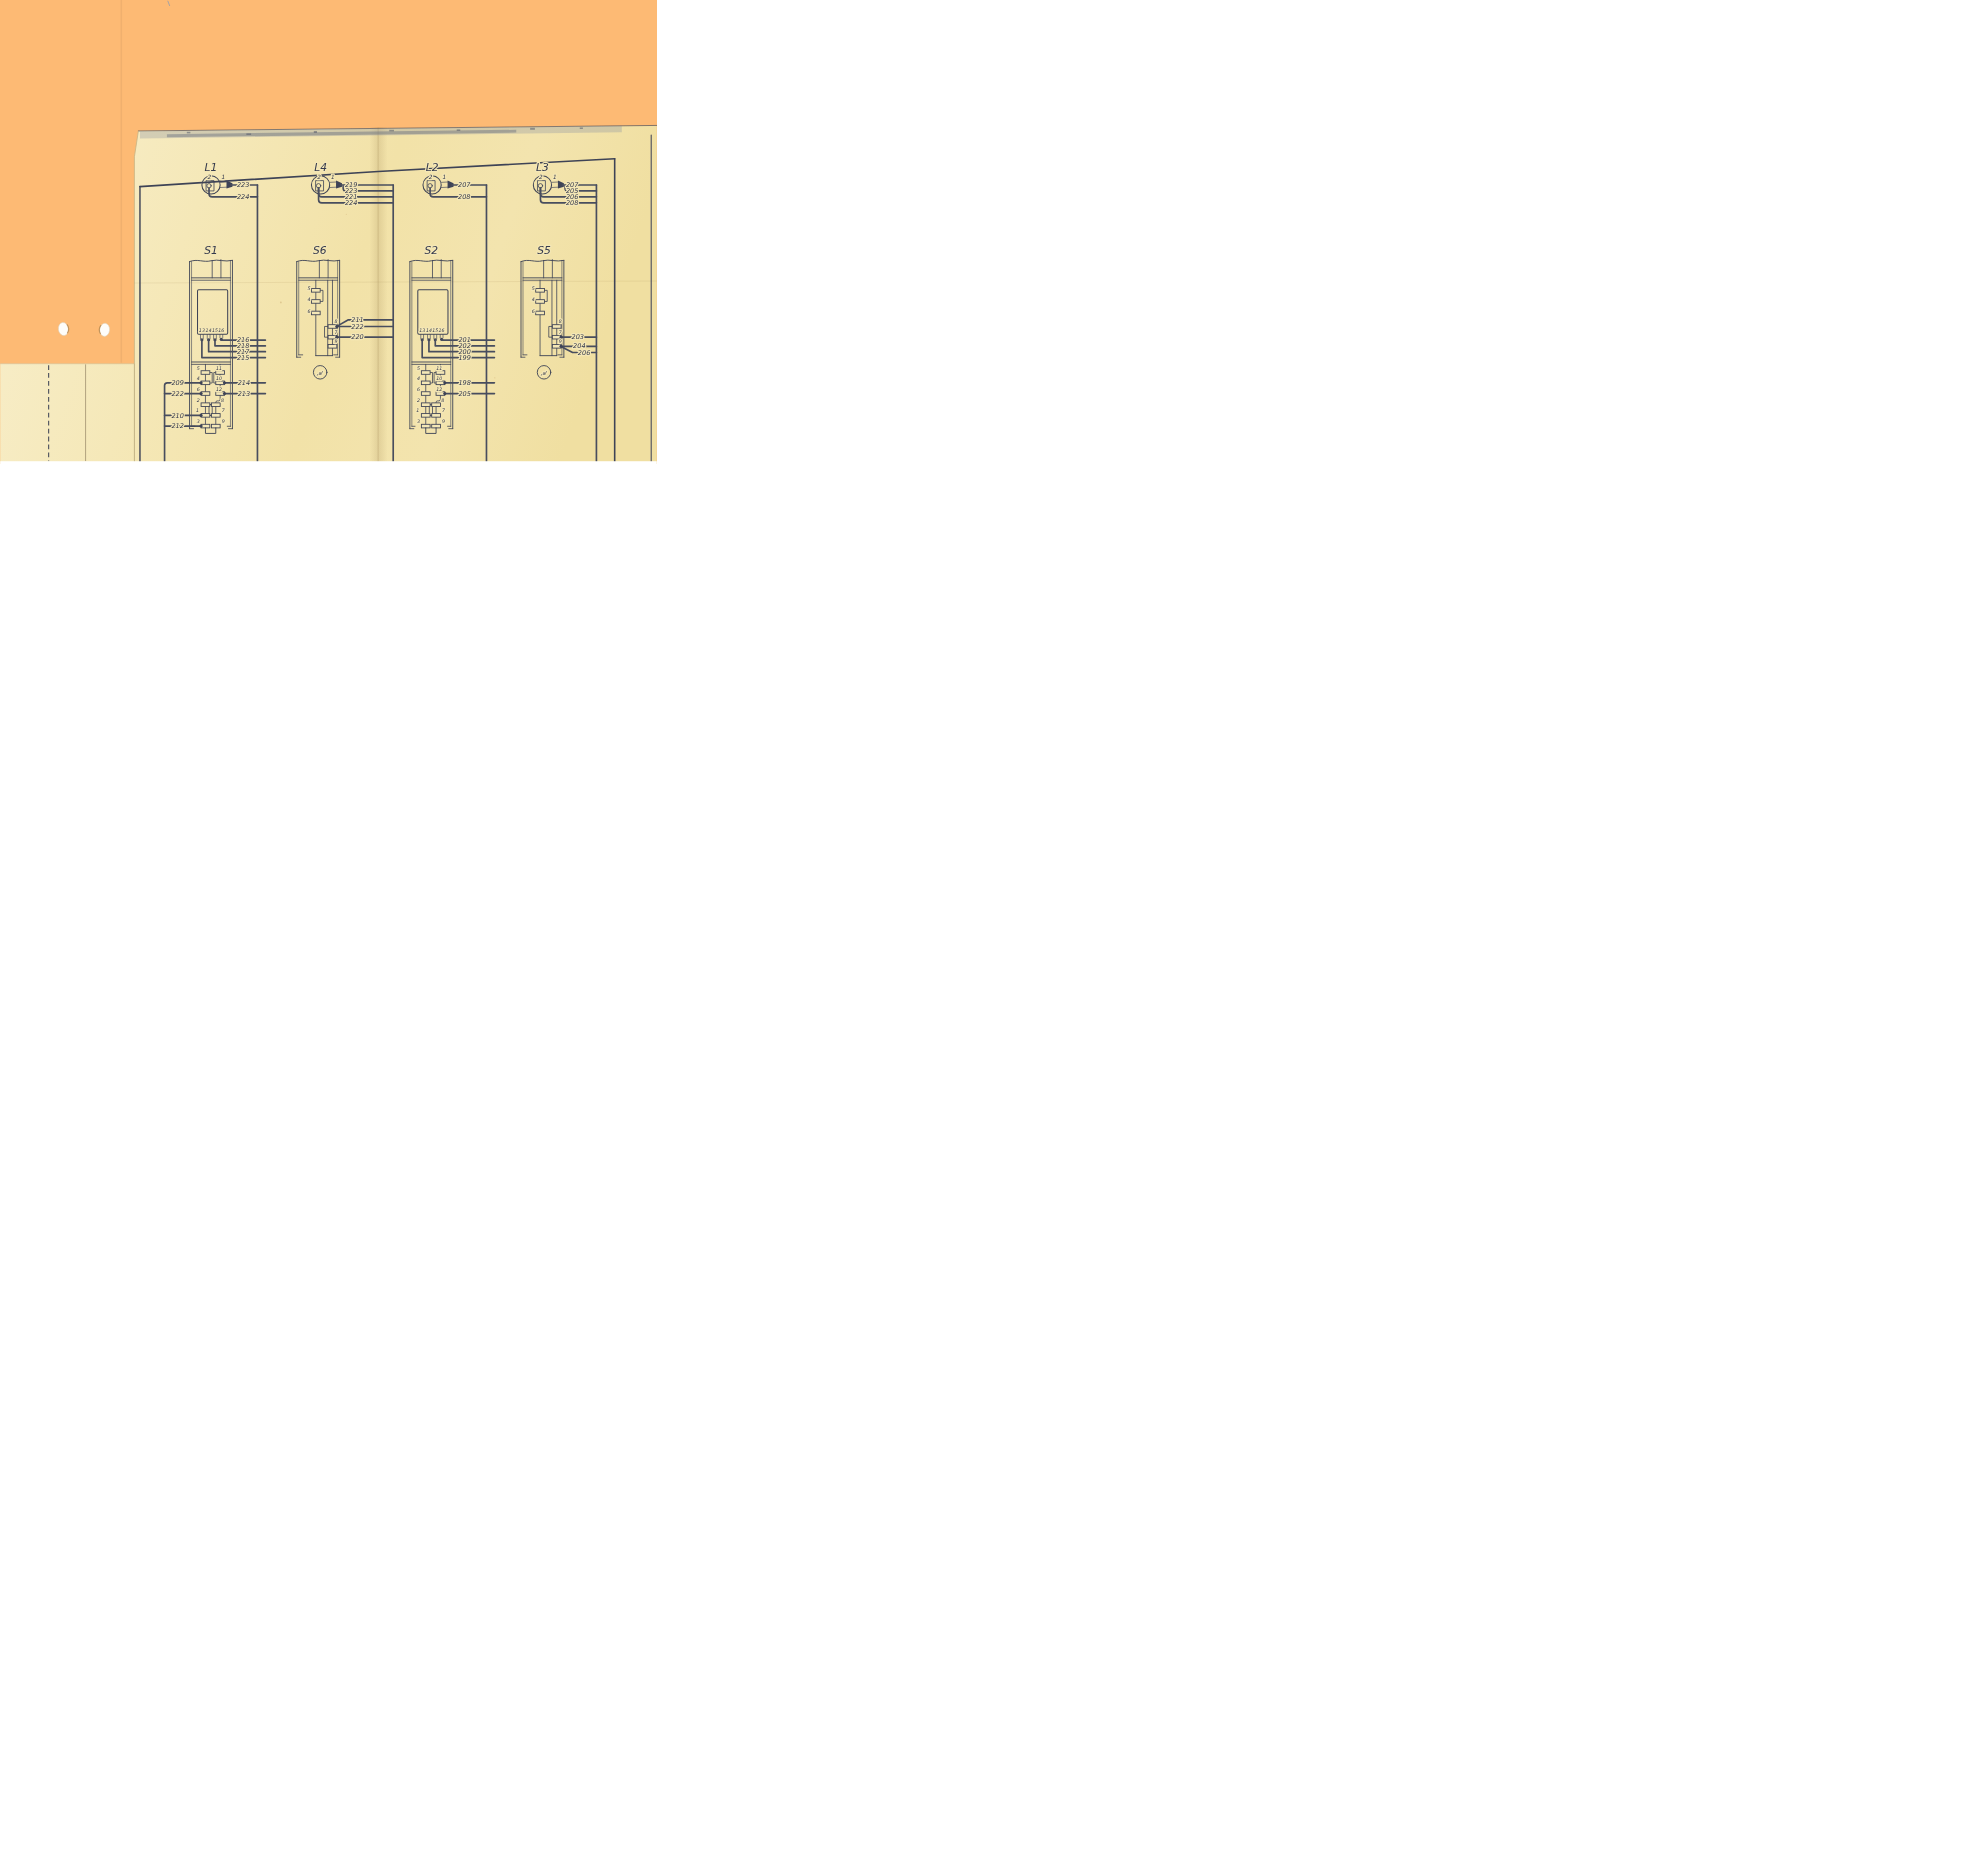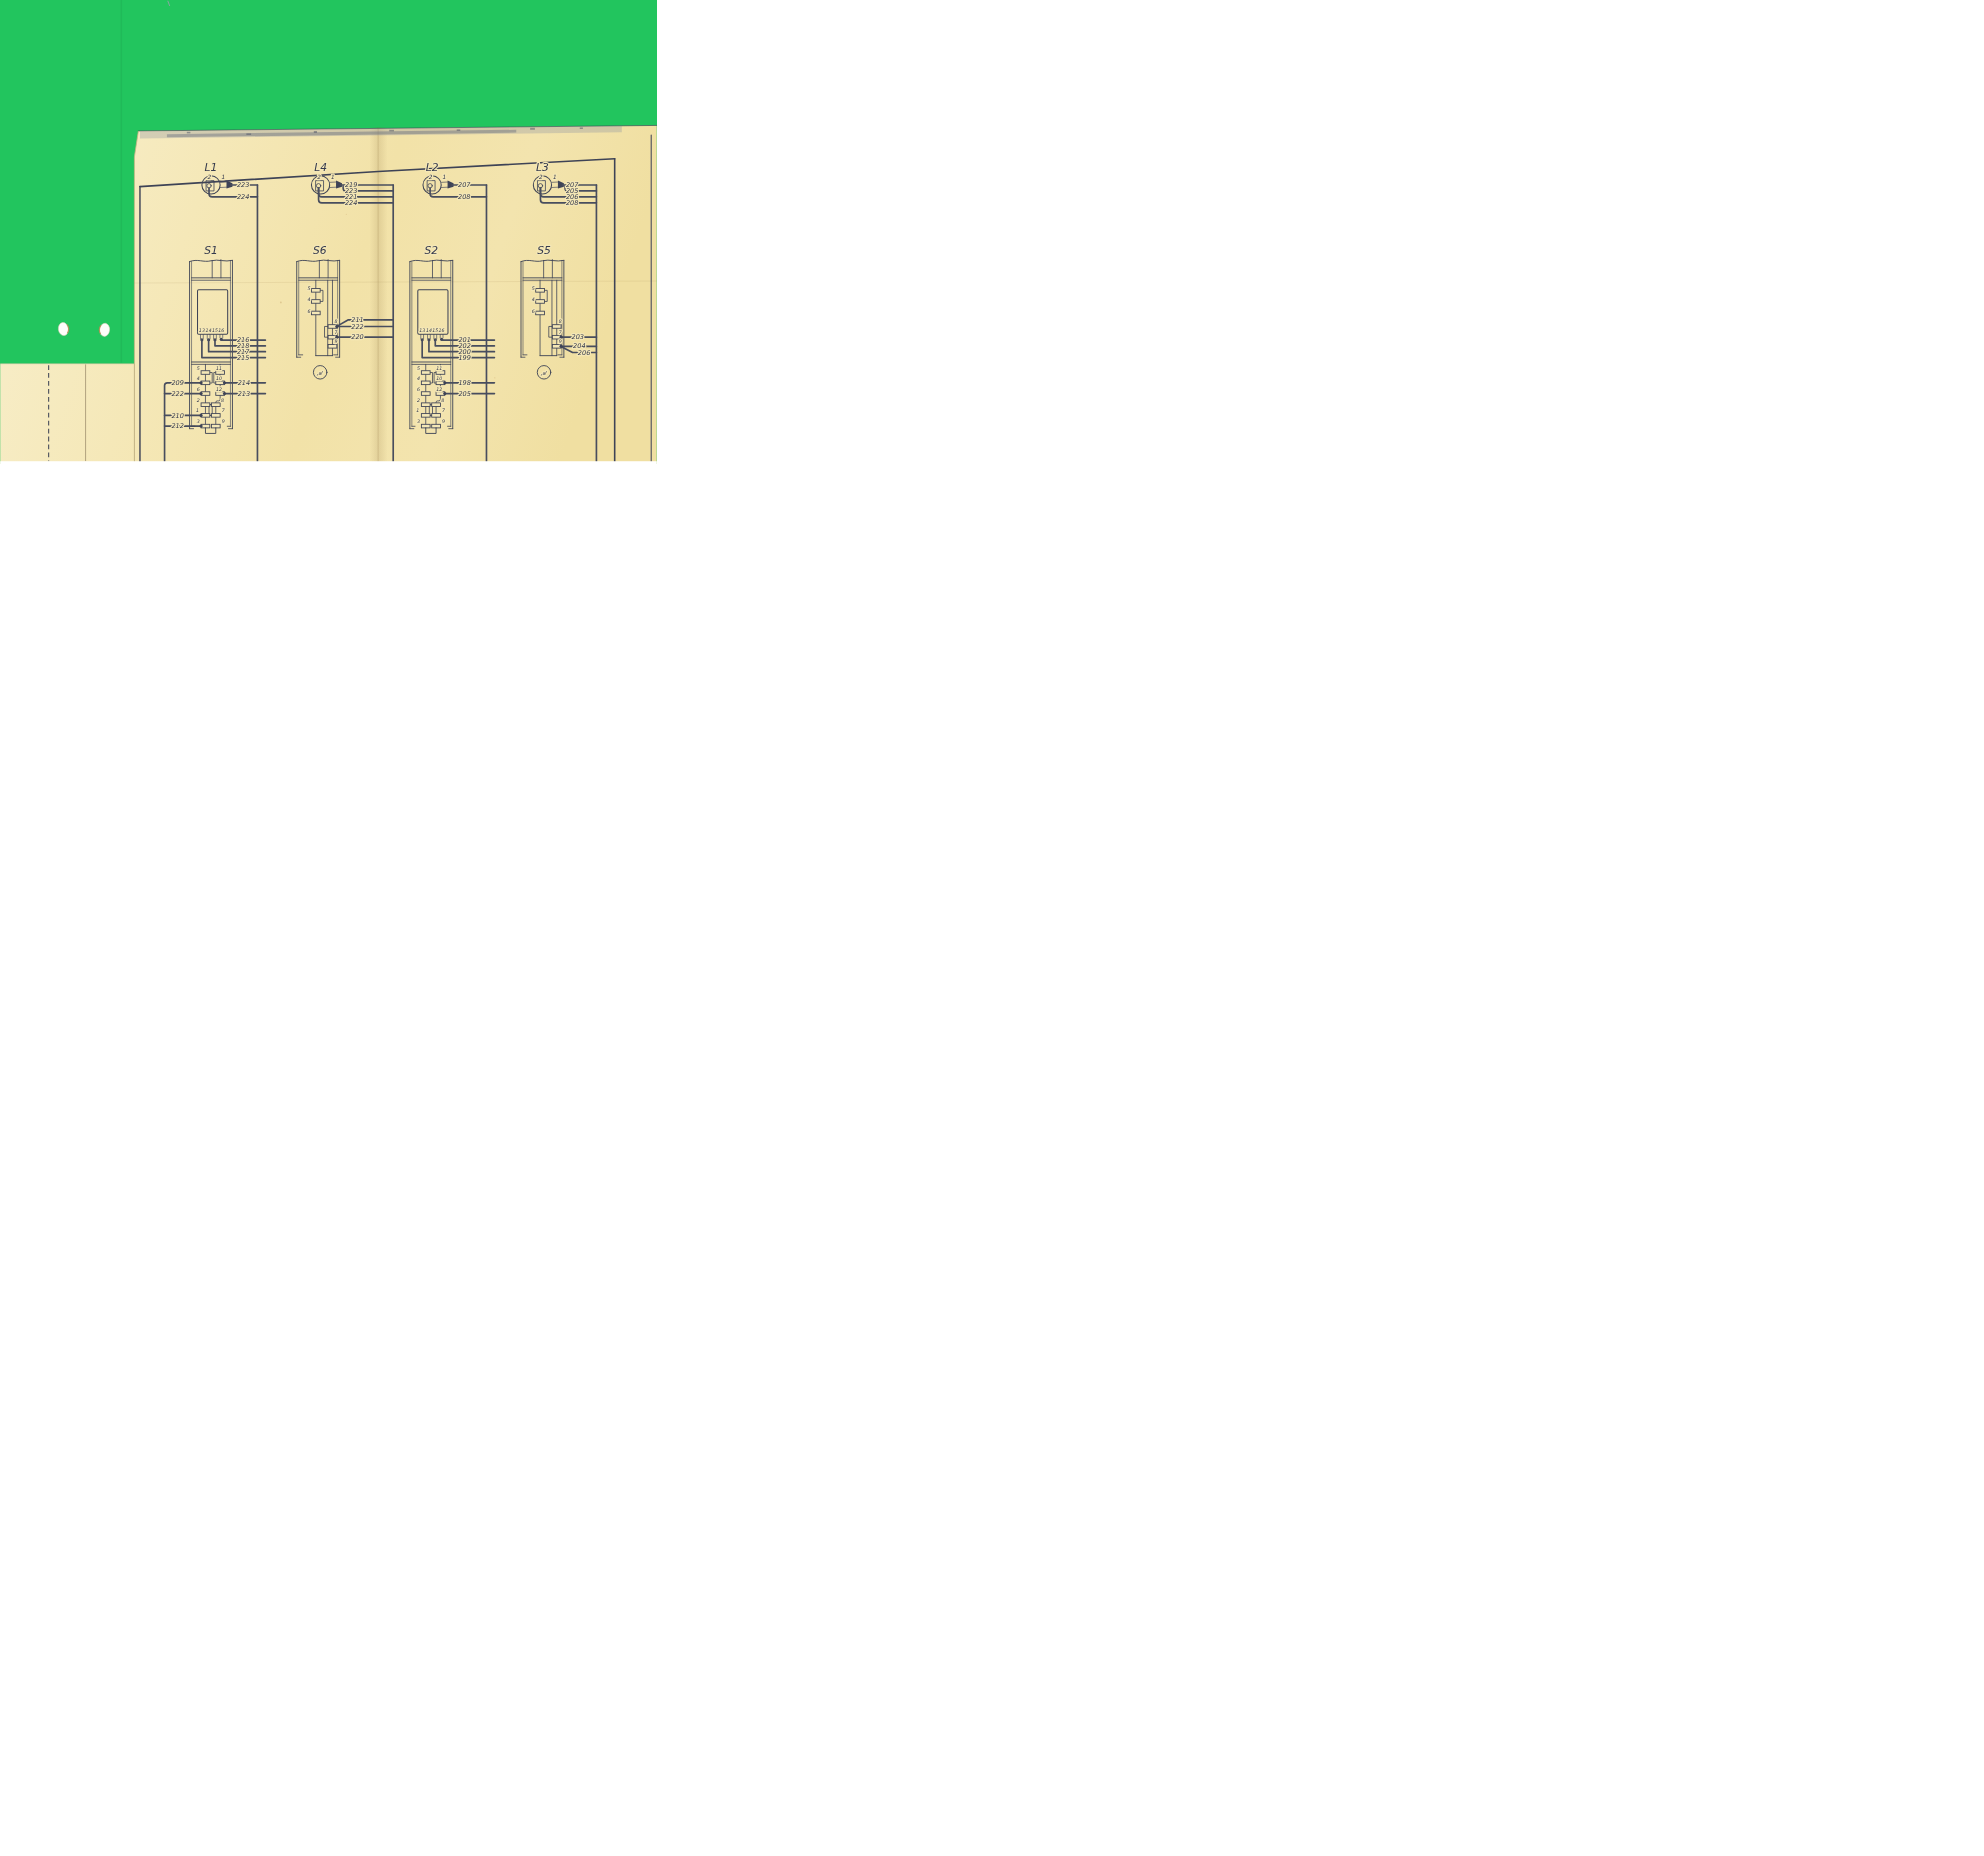--- a/index.html
+++ b/index.html
@@ -1,16 +1,16 @@
 <!DOCTYPE html>
 <html style="font-size:6.4px"><head>
 <meta charset="utf-8">
 <style>
   html,body{margin:0;padding:0;background:#ffffff;}
-  .stage{position:relative;width:657px;height:464px;overflow:hidden;background:#22c55e;}
+  .stage{position:relative;width:657px;height:464px;overflow:hidden;background:#fdba74;}
   svg{display:block}
   .ink{stroke:#3e4356;fill:none;stroke-linecap:round;stroke-linejoin:round}
   .w1{stroke-width:1.5}
   .w2{stroke-width:2}
   .w22{stroke-width:2.3}
   .w26{stroke-width:2.6}
   .wire{stroke:#484d5e;stroke-width:4.2;fill:none;stroke-linecap:round;stroke-linejoin:round}
   .thin{stroke:#3e4356;stroke-width:1.6;fill:none}
   .fillink{fill:#3e4356;stroke:none}
   .crect{fill:#f4e7b6;stroke:#3e4356;stroke-width:2.2}

